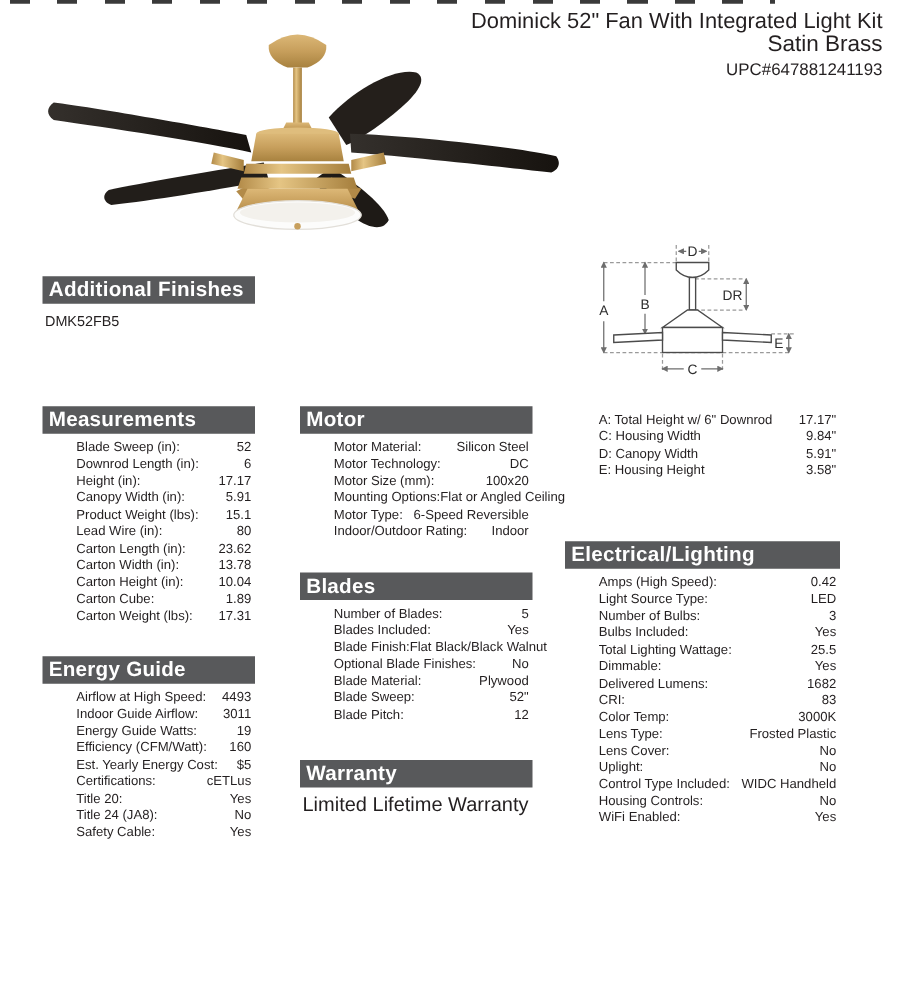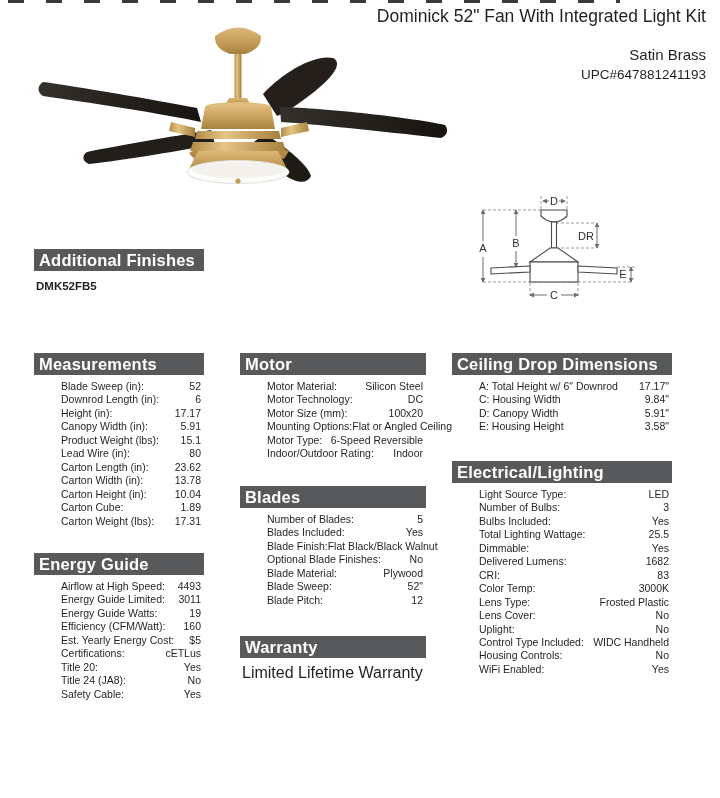--- a/index.html
+++ b/index.html
@@ -2,32 +2,32 @@
 <html><head>
 <meta charset="utf-8">
 <style>
   html,body{margin:0;padding:0;background:#fff;}
   #sheet{position:relative;width:720px;height:798px;background:#fff;overflow:hidden;
          font-family:"Liberation Sans","DejaVu Sans",sans-serif;color:#231F20;}
   .logo-crop{position:absolute;left:8px;top:0;width:612px;height:3px;
              background:repeating-linear-gradient(90deg,#3a3a3a 0 16px,transparent 16px 38px);}
   .title-block{position:absolute;right:14px;top:6px;text-align:right;}
   .title-block .t1{font-size:17.5px;line-height:20px;font-weight:400;}
-  .title-block .t2{font-size:15px;line-height:17px;margin-top:20px;}
+  .title-block .t2{font-size:18px;line-height:17px;margin-top:1px;}
   .title-block .t3{font-size:13.5px;line-height:15px;margin-top:4px;}
-  .sec{position:absolute;margin-top:28px;}
+  .sec{position:absolute;}
   .hbar{background:#58595B;color:#fff;font-weight:bold;font-size:16.5px;
         height:22px;line-height:22px;padding-left:5px;letter-spacing:.2px;
         white-space:nowrap;overflow:hidden;}
   .rows{margin-top:5px;padding:0 3px;}
   .row{display:flex;justify-content:space-between;font-size:10.5px;line-height:13.45px;white-space:nowrap;}
   .row .lbl{text-align:left;padding-left:24px;}
   .row .val{text-align:left;}
   .finishes{margin-top:8px;padding-left:2px;}
-  .finishes .fin{font-size:11.5px;font-weight:bold;line-height:15.5px;}
+  .finishes .fin{font-size:11.5px;font-weight:normal;line-height:15.5px;}
   .free-text{margin-top:8px;padding-left:2px;font-size:16px;line-height:14px;}
   svg{position:absolute;}
   svg text{font-family:"Liberation Sans","DejaVu Sans",sans-serif;}
 </style>
 </head>
 <body>
 
 <div id="sheet">
 
   <div class="logo-crop"></div>
@@ -191,21 +191,21 @@
   </div>
 
   <div class="sec" style="left:34px;top:525px;width:170px">
     <div class="hbar">Energy Guide</div>
     <div class="rows">
         <div class="row">
         <span class="lbl">Airflow at High Speed:</span>
         <span class="val">4493</span>
       </div>
         <div class="row">
-        <span class="lbl">Energy Guide Limited:</span>
+        <span class="lbl">Indoor Guide Airflow:</span>
         <span class="val">3011</span>
       </div>
         <div class="row">
         <span class="lbl">Energy Guide Watts:</span>
         <span class="val">19</span>
       </div>
         <div class="row">
         <span class="lbl">Efficiency (CFM/Watt):</span>
         <span class="val">160</span>
       </div>
@@ -295,21 +295,20 @@
       </div>
       </div>
   </div>
 
   <div class="sec" style="left:240px;top:608px;width:186px">
     <div class="hbar">Warranty</div>
     <div class="free-text">Limited Lifetime Warranty</div>
   </div>
 
   <div class="sec" style="left:452px;top:325px;width:220px">
-    <div class="hbar">Ceiling Drop Dimensions</div>
     <div class="rows">
         <div class="row">
         <span class="lbl">A: Total Height w/ 6" Downrod</span>
         <span class="val">17.17"</span>
       </div>
         <div class="row">
         <span class="lbl">C: Housing Width</span>
         <span class="val">9.84"</span>
       </div>
         <div class="row">
@@ -320,20 +319,24 @@
         <span class="lbl">E: Housing Height</span>
         <span class="val">3.58"</span>
       </div>
       </div>
   </div>
 
   <div class="sec" style="left:452px;top:433px;width:220px">
     <div class="hbar">Electrical/Lighting</div>
     <div class="rows">
         <div class="row">
+        <span class="lbl">Amps (High Speed):</span>
+        <span class="val">0.42</span>
+      </div>
+        <div class="row">
         <span class="lbl">Light Source Type:</span>
         <span class="val">LED</span>
       </div>
         <div class="row">
         <span class="lbl">Number of Bulbs:</span>
         <span class="val">3</span>
       </div>
         <div class="row">
         <span class="lbl">Bulbs Included:</span>
         <span class="val">Yes</span>

